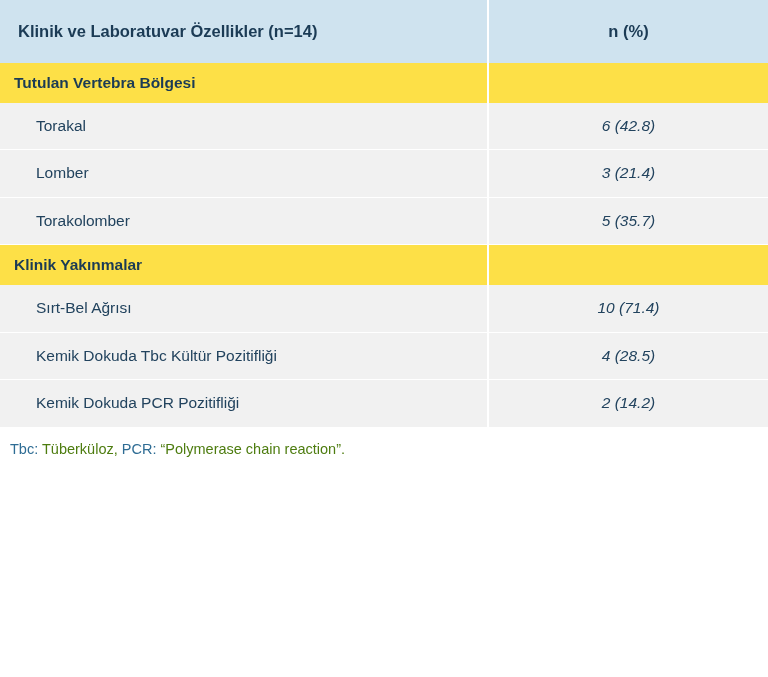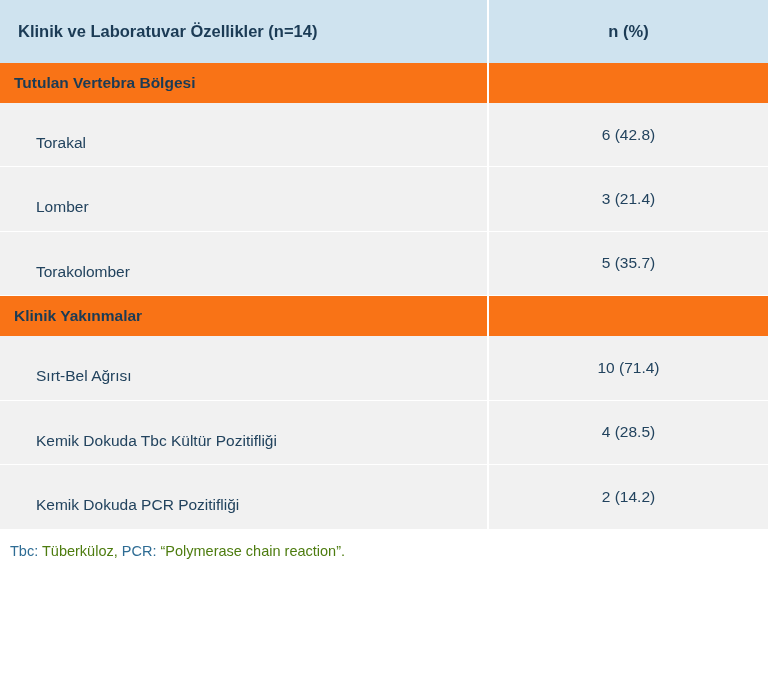--- a/index.html
+++ b/index.html
@@ -36,48 +36,49 @@
     text-align: left;
     vertical-align: middle;
     border: none;
   }
   tr.header-row th.col-right {
     text-align: center;
     border-left: 2px solid #ffffff;
   }
 
   tr.section-row {
-    background: #f97316;
+    background: #fde047;
   }
   tr.section-row td {
     padding: 11px 14px;
     font-size: 15.5px;
     font-weight: bold;
     color: #1b3b55;
     border: none;
   }
   tr.section-row td.col-right {
     border-left: 2px solid #ffffff;
   }
 
   tr.data-row {
     background: #f1f1f1;
   }
   tr.data-row td {
-    padding: 30px 14px 13px 36px;
+    padding: 13px 14px 13px 36px;
     font-size: 15.5px;
     color: #22435e;
     vertical-align: middle;
     border-bottom: 1px solid #ffffff;
     line-height: 1.32;
   }
   tr.data-row td.col-right {
     padding: 13px 14px;
     text-align: center;
     border-left: 2px solid #ffffff;
+    font-style: italic;
   }
   tr.data-row:last-child td {
     border-bottom: none;
   }
 
   .footnote {
     padding: 14px 10px 10px 10px;
     font-size: 14.5px;
     color: #3f6f8f;
   }

